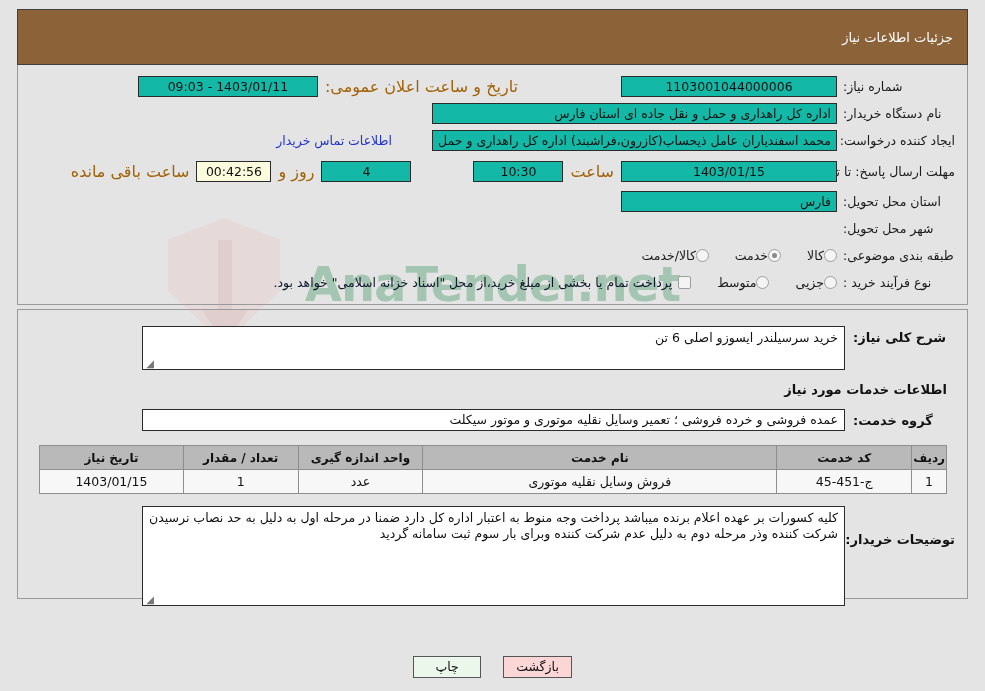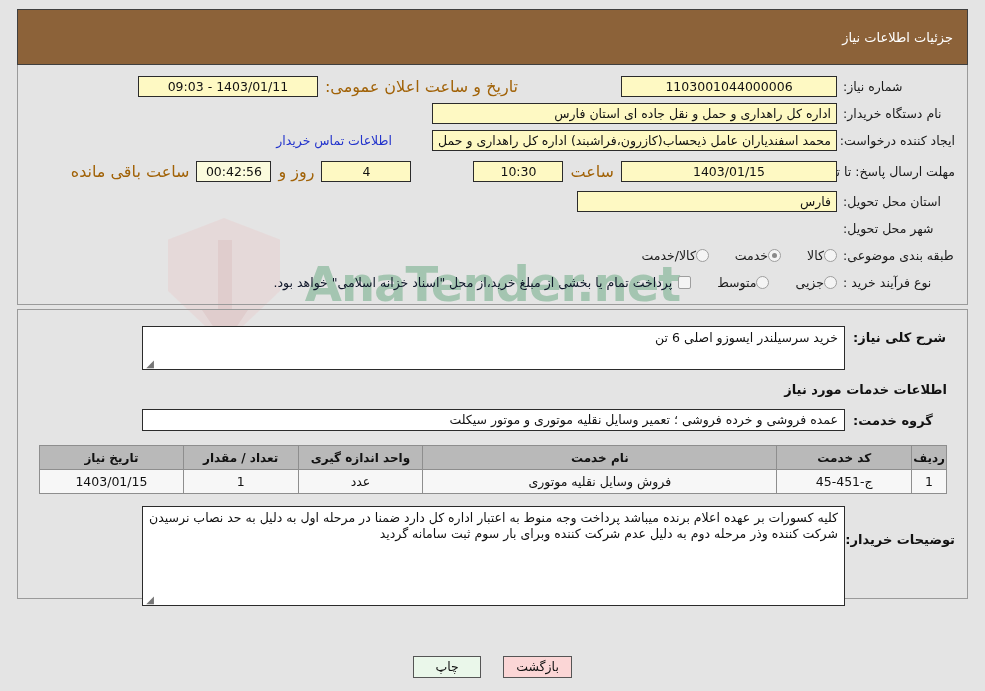--- a/index.html
+++ b/index.html
@@ -98,39 +98,39 @@
     text-align: left;
     padding-left: 6px;
     font-size: 12.5px;
     color: #1a1a1a;
     white-space: nowrap;
     flex: 0 0 auto;
   }
   .flabel.two-line { line-height: 13px; }
 
   .fbox {
-    background: #fef9c3;
+    background: #14b8a6;
     border: 1px solid #2b2b2b;
     height: 21px;
     line-height: 19px;
     font-size: 12.5px;
     padding: 0 5px;
     text-align: center;
     white-space: nowrap;
     overflow: hidden;
     color: #111;
   }
   .fbox.rt  { text-align: right; margin-left: 32px; }
   .fbox.yellow { background: #fbfbdd; }
 
   .w-num     { width: 216px; }
   .w-date    { width: 216px; }
   .w-org     { width: 405px; }
   .w-creator { width: 405px; }
-  .w-prov    { width: 260px; }
+  .w-prov    { width: 216px; }
   .w-city    { width: 216px; }
   .w-pubdate { width: 180px; }
   .w-time    { width: 90px; }
   .w-days    { width: 90px; }
   .w-count   { width: 75px; }
 
   .inline-lbl {
     font-size: 16px;
     padding: 0 7px;
     white-space: nowrap;

